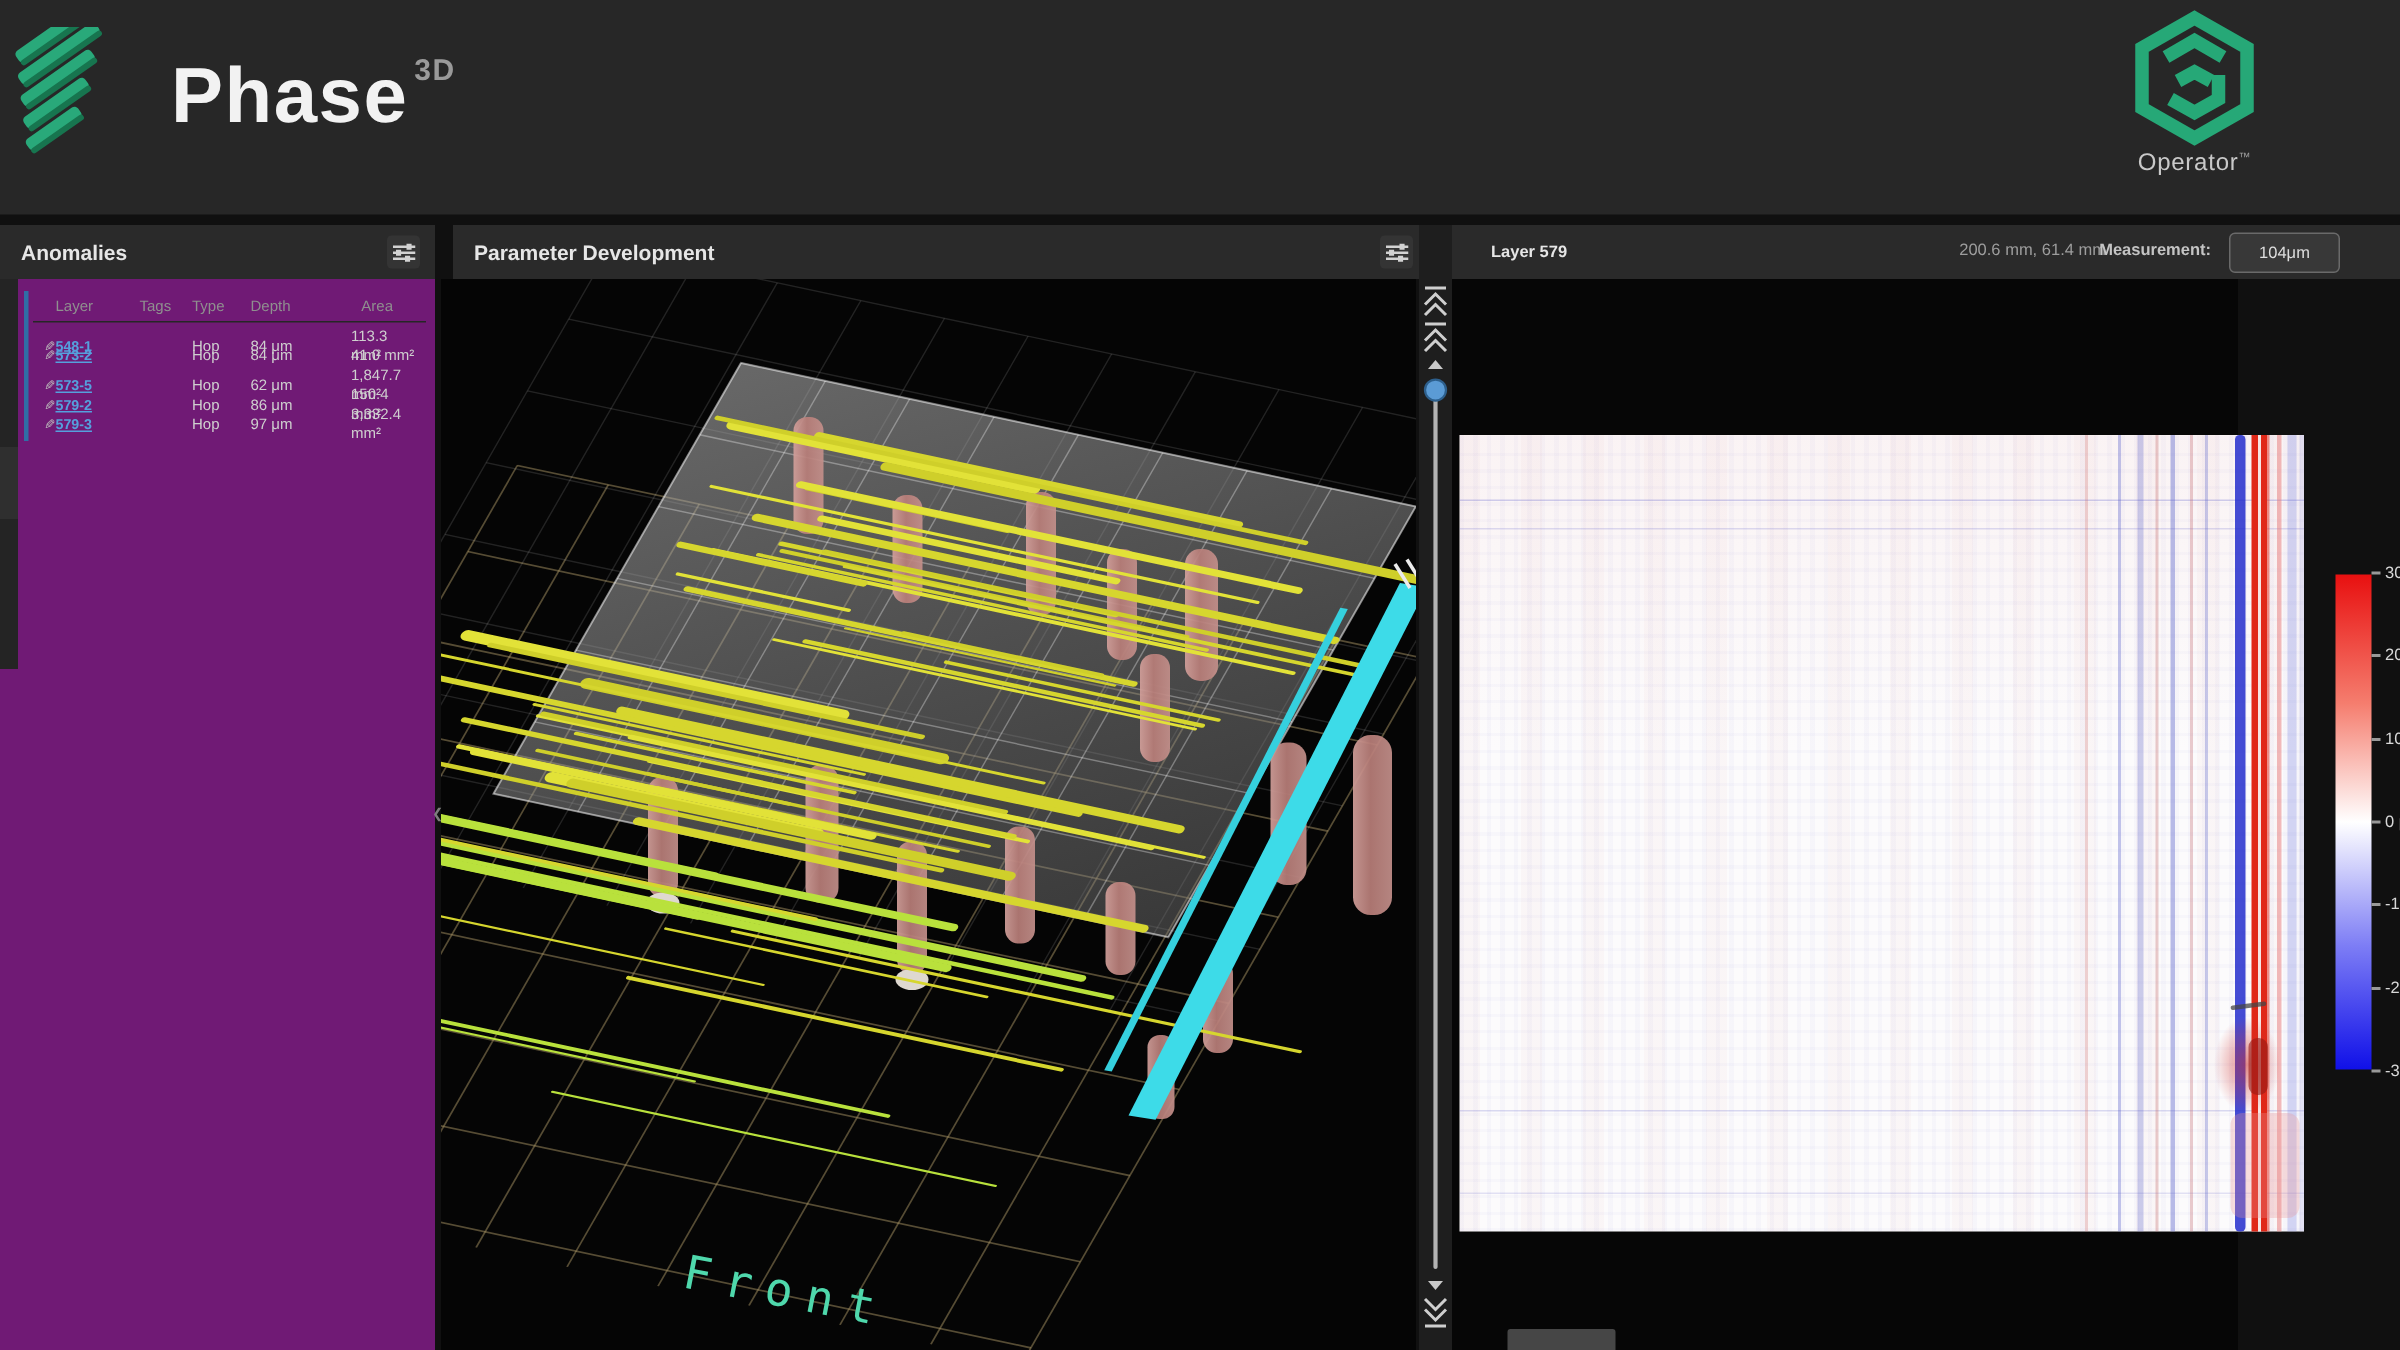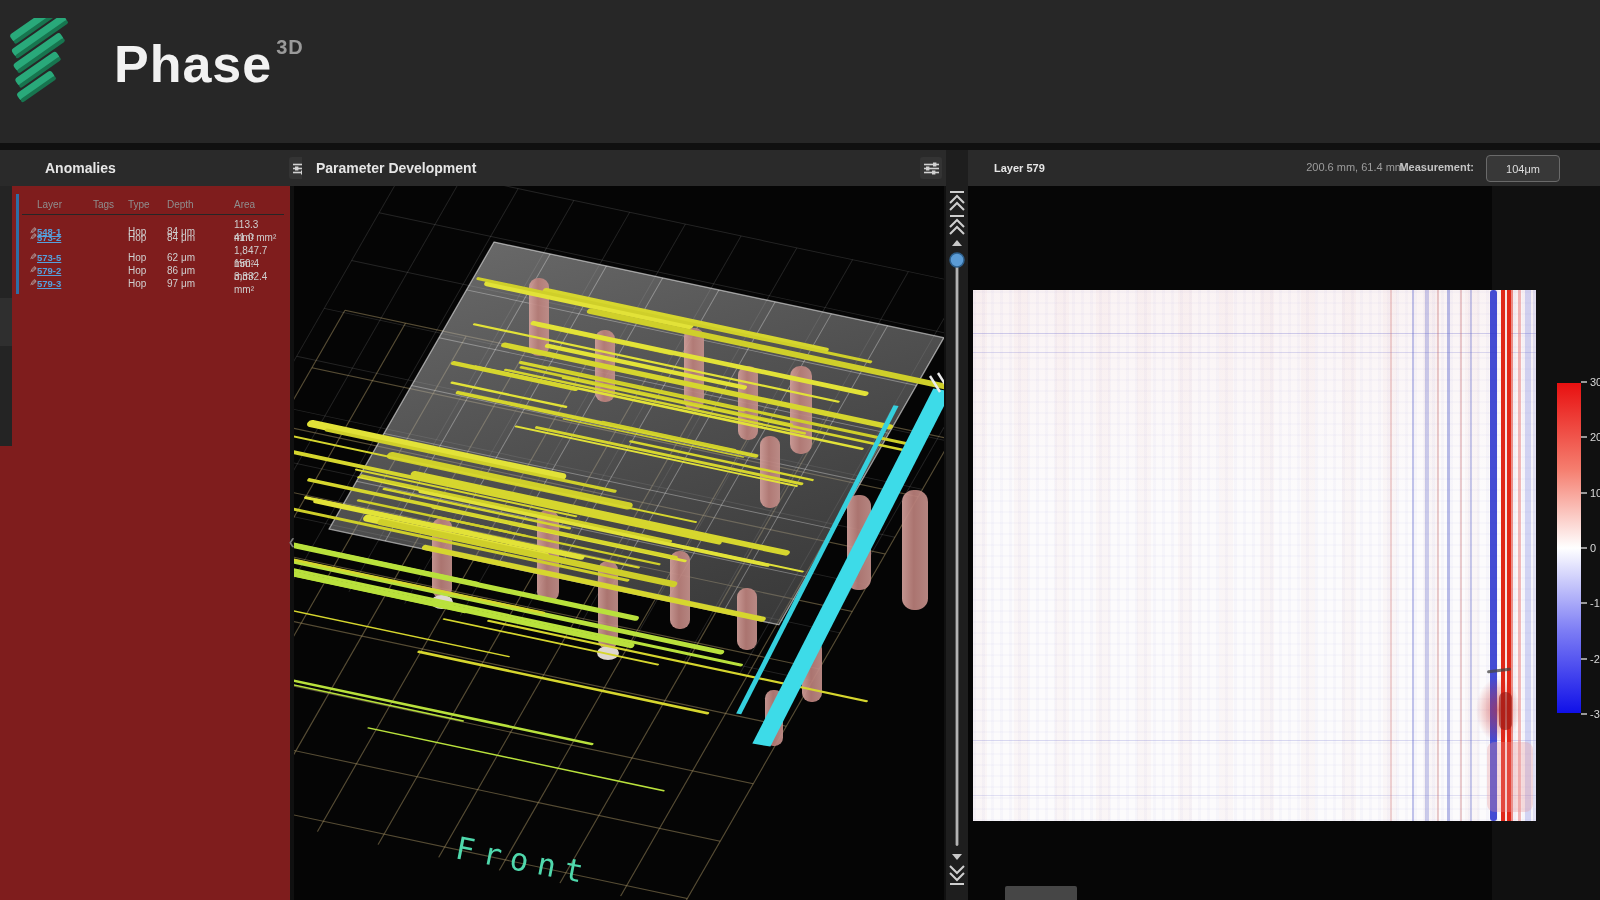--- a/index.html
+++ b/index.html
@@ -15,22 +15,22 @@
   .operator-label{color:#c9c9c9;font-size:16px;margin-top:2px;letter-spacing:0.5px;}
   .operator-label sup{font-size:8px;color:#9f9f9f;}
 
   
   .phead{position:absolute;height:36px;background:#2a2a2a;display:flex;align-items:center;}
   .ptitle{color:#e6e6e6;font-size:14px;font-weight:700;padding-left:14px;white-space:nowrap;}
   .filter-btn{position:absolute;right:10px;top:7px;width:22px;height:22px;border-radius:3px;
     display:flex;align-items:center;justify-content:center;background:#343434;cursor:pointer;}
 
   
-  #anomalies-head{left:0;top:150px;width:290px;padding-left:31px;}
-  #anomalies-body{position:absolute;left:0;top:186px;width:290px;height:714px;background:#7f1d1d;}
+  #anomalies-head{left:0;top:150px;width:290px;}
+  #anomalies-body{position:absolute;left:0;top:186px;width:290px;height:714px;background:#701a75;}
   .left-rail{position:absolute;left:0;top:0;width:12px;height:260px;background:#242424;}
   .left-rail-block{position:absolute;left:0;top:112px;width:12px;height:48px;background:#2f2f2f;}
   .sel-bar{position:absolute;left:16px;top:8px;width:3px;height:100px;background:#2f6ea6;}
   .atable{position:absolute;left:22px;top:8px;width:262px;font-size:10px;color:#cfcfcf;}
   .trow,.thead-row{display:grid;grid-template-columns:15px 56px 35px 39px 67px 1fr;
     align-items:center;height:13px;line-height:13px;}
   .thead-row{height:20px;color:#8f8f8f;border-bottom:1px solid #262626;margin-bottom:3px;}
   .thead-row .hcell{font-size:10px;}
   .pencil{color:#bdbdbd;font-size:9px;transform:scaleX(-1);display:inline-block;}
   .layer-link{color:#55a0dd;font-weight:700;text-decoration:underline;cursor:pointer;font-size:9.5px;}
@@ -97,20 +97,31 @@
             <rect x="0" y="7" width="42" height="4" rx="2"></rect>
             <rect x="7" y="-6" width="50" height="4" rx="2"></rect>
             <rect x="14" y="-19" width="57" height="4" rx="2"></rect>
             <rect x="21" y="-32" width="63" height="4" rx="2"></rect>
             <rect x="28" y="-45" width="68" height="4" rx="2"></rect>
           </g>
         </g>
       </svg>
       <div class="brand-text"><span>Phase</span><span class="brand-sup">3D</span></div>
     </div>
+    <div class="operator">
+      <svg width="92" height="92" viewBox="0 0 92 92" style="margin:0 auto;display:block;">
+        <g stroke="#26a877" fill="none" stroke-width="9" stroke-linejoin="miter">
+          <polygon points="46,6 81,26 81,66 46,86 11,66 11,26"></polygon>
+          <path d="M27,32 L46,21 L65,32"></path>
+          <path d="M30,60 L46,69 L62,60 L62,44"></path>
+          <path d="M35,48 L46,42 L57,48"></path>
+        </g>
+      </svg>
+      <div class="operator-label"><span>Operator</span><sup>™</sup></div>
+    </div>
   </div>
 
   <div class="phead" id="anomalies-head">
     <div class="ptitle">Anomalies</div>
     <div class="filter-btn">
       <svg width="15" height="13" viewBox="0 0 15 13">
         <g stroke="#d2d2d2" stroke-width="1.6">
             <line x1="0" y1="2.5" x2="15" y2="2.5"></line>
             <line x1="0" y1="6.5" x2="15" y2="6.5"></line>
             <line x1="0" y1="10.5" x2="15" y2="10.5"></line>
@@ -127,21 +138,21 @@
     <div class="left-rail"></div>
     <div class="left-rail-block"></div>
     <div class="sel-bar"></div>
     <div class="atable">
       <div class="thead-row">
         <span></span>
         <span class="hcell">Layer</span>
         <span class="hcell">Tags</span>
         <span class="hcell">Type</span>
         <span class="hcell">Depth</span>
-        <span class="hcell" style="padding-right:22px;">Area</span>
+        <span class="hcell" style="text-align:right;padding-right:22px;">Area</span>
       </div>
       <div>
           <div class="trow">
           <span class="pencil">✎</span>
           <span class="layer-link">548-1</span>
           <span class="c-tags"></span>
           <span class="c-type">Hop</span>
           <span class="c-depth">84 μm</span>
           <span class="c-area">113.3 mm²</span>
         </div>

